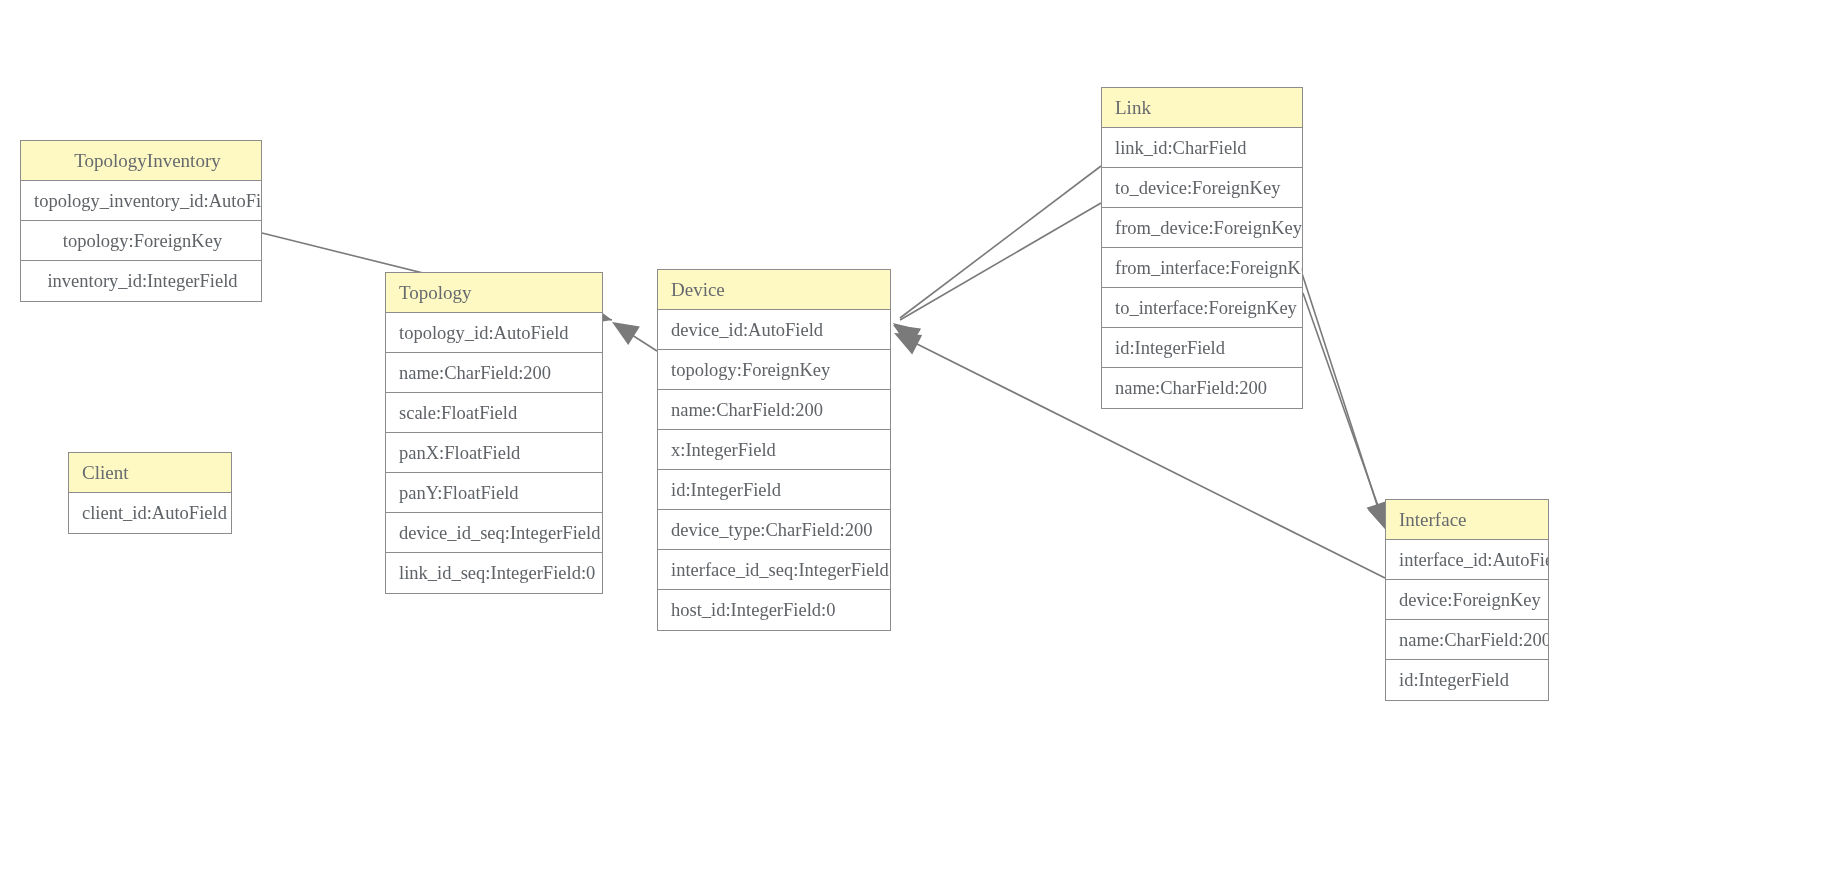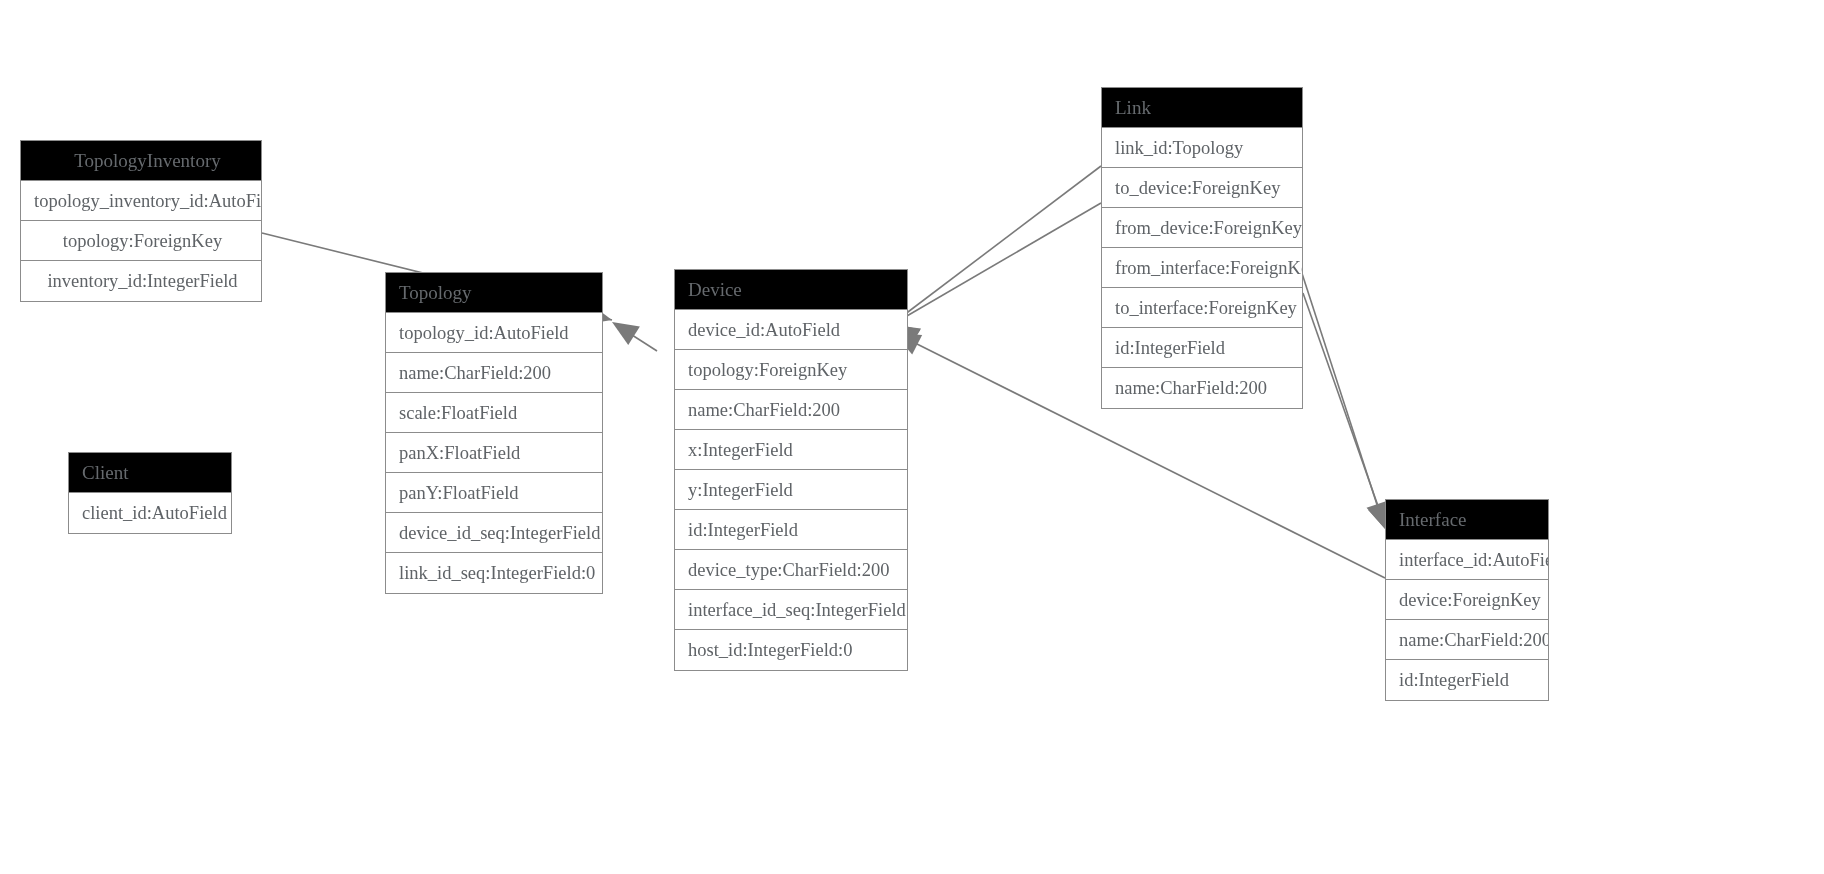--- a/index.html
+++ b/index.html
@@ -25,21 +25,21 @@
   }
   .entity {
     position: absolute;
     box-sizing: border-box;
     border: 1px solid #8c8c8c;
     background: #ffffff;
     z-index: 2;
   }
   .entity-header {
     box-sizing: border-box;
-    background: #000000;
+    background: #fef9c3;
     border-bottom: 1px solid #8c8c8c;
     color: #666a6e;
     font-size: 19px;
     line-height: 40px;
     height: 40px;
     padding: 0 0 0 13px;
     white-space: nowrap;
     overflow: hidden;
   }
   .entity-field {
@@ -108,35 +108,34 @@
       <div class="entity" style="left: 385px; top: 272px; width: 218px;">
         <div class="entity-header">Topology</div>
         <div class="entity-field">topology_id:AutoField</div>
         <div class="entity-field">name:CharField:200</div>
         <div class="entity-field">scale:FloatField</div>
         <div class="entity-field">panX:FloatField</div>
         <div class="entity-field">panY:FloatField</div>
         <div class="entity-field">device_id_seq:IntegerField:0</div>
         <div class="entity-field">link_id_seq:IntegerField:0</div>
       </div>
-      <div class="entity" style="left: 657px; top: 269px; width: 234px; margin-left: 17px;">
+      <div class="entity" style="left: 657px; top: 269px; width: 234px;">
         <div class="entity-header">Device</div>
         <div class="entity-field">device_id:AutoField</div>
         <div class="entity-field">topology:ForeignKey</div>
         <div class="entity-field">name:CharField:200</div>
         <div class="entity-field">x:IntegerField</div>
-        <div class="entity-field">y:IntegerField</div>
         <div class="entity-field">id:IntegerField</div>
         <div class="entity-field">device_type:CharField:200</div>
         <div class="entity-field">interface_id_seq:IntegerField:0</div>
         <div class="entity-field">host_id:IntegerField:0</div>
       </div>
       <div class="entity" style="left: 1101px; top: 87px; width: 202px;">
         <div class="entity-header">Link</div>
-        <div class="entity-field">link_id:Topology</div>
+        <div class="entity-field">link_id:CharField</div>
         <div class="entity-field">to_device:ForeignKey</div>
         <div class="entity-field">from_device:ForeignKey</div>
         <div class="entity-field">from_interface:ForeignKey</div>
         <div class="entity-field">to_interface:ForeignKey</div>
         <div class="entity-field">id:IntegerField</div>
         <div class="entity-field">name:CharField:200</div>
       </div>
       <div class="entity" style="left: 1385px; top: 487px; width: 164px; margin-top: 12px;">
         <div class="entity-header">Interface</div>
         <div class="entity-field">interface_id:AutoField</div>

